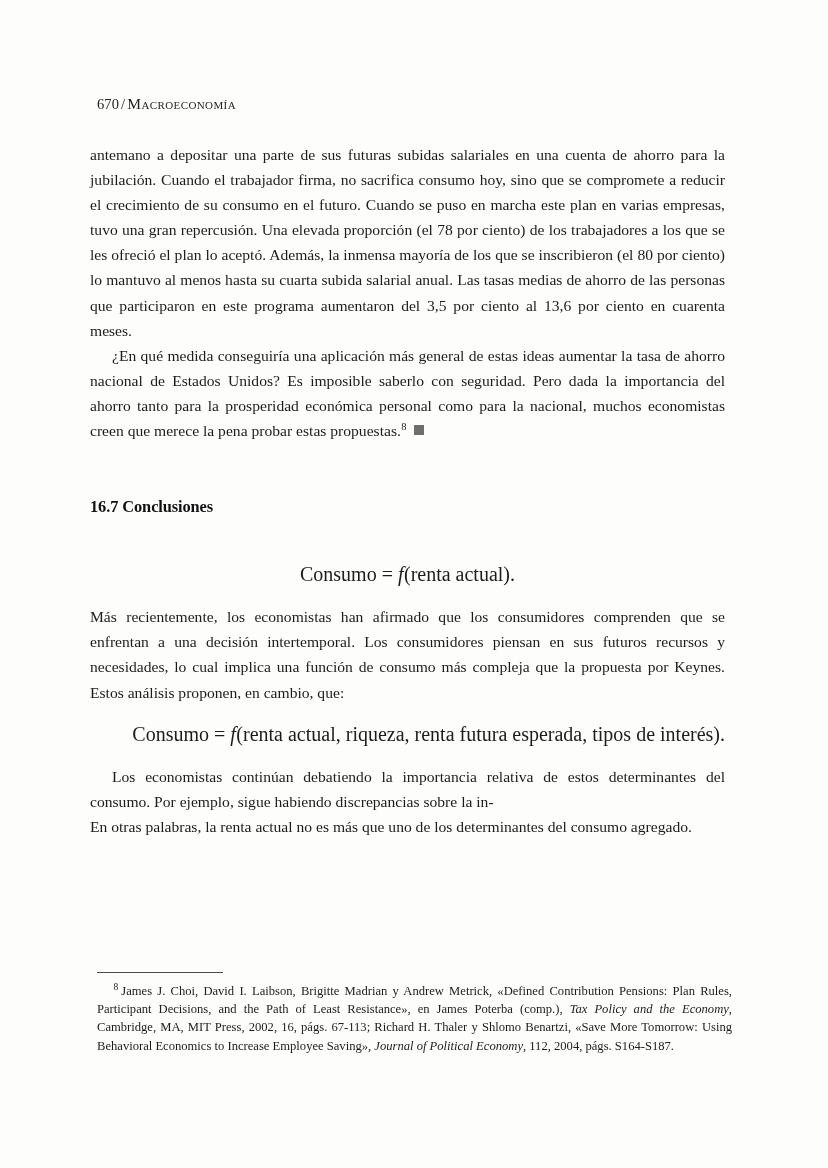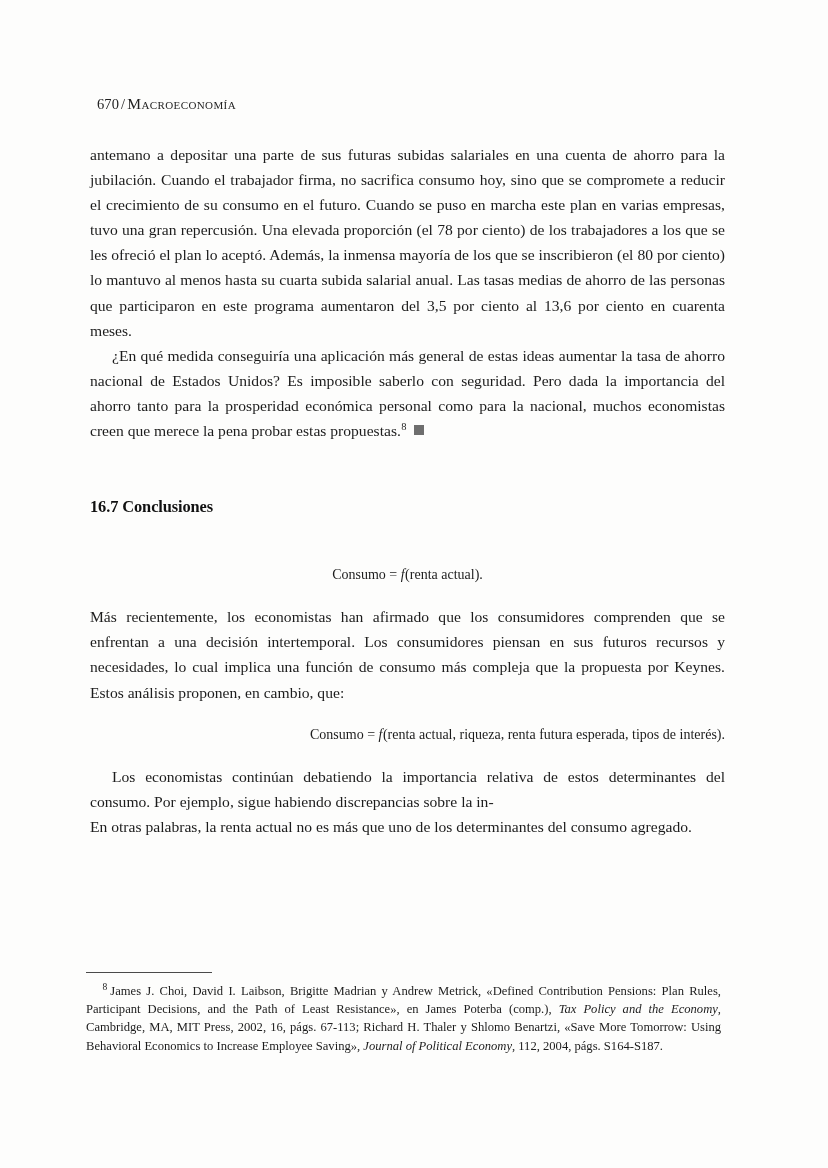--- a/index.html
+++ b/index.html
@@ -94,41 +94,41 @@
     font-size: 16.4px;
     font-weight: bold;
     line-height: 22px;
     color: #111;
     letter-spacing: -0.1px;
   }
 
   
   .equation {
     margin: 0;
-    font-size: 14px;
+    font-size: 20px;
     line-height: 25.1px;
     color: #1c1c1c;
   }
   .equation.centered {
     text-align: center;
   }
   .equation.indented {
     text-align: right;
     padding-left: 28px;
   }
   .equation .fsym {
     font-style: italic;
     font-family: "Liberation Serif", "DejaVu Serif", serif;
     padding-right: 0.5px;
   }
 
   
   .footnote-area {
     position: absolute;
-    left: 86px;
+    left: 97px;
     top: 972px;
     width: 635px;
   }
   .footnote-rule {
     width: 126px;
     height: 1px;
     background: #4a4a4a;
     margin: 0 0 9px 0;
   }
   p.footnote {

